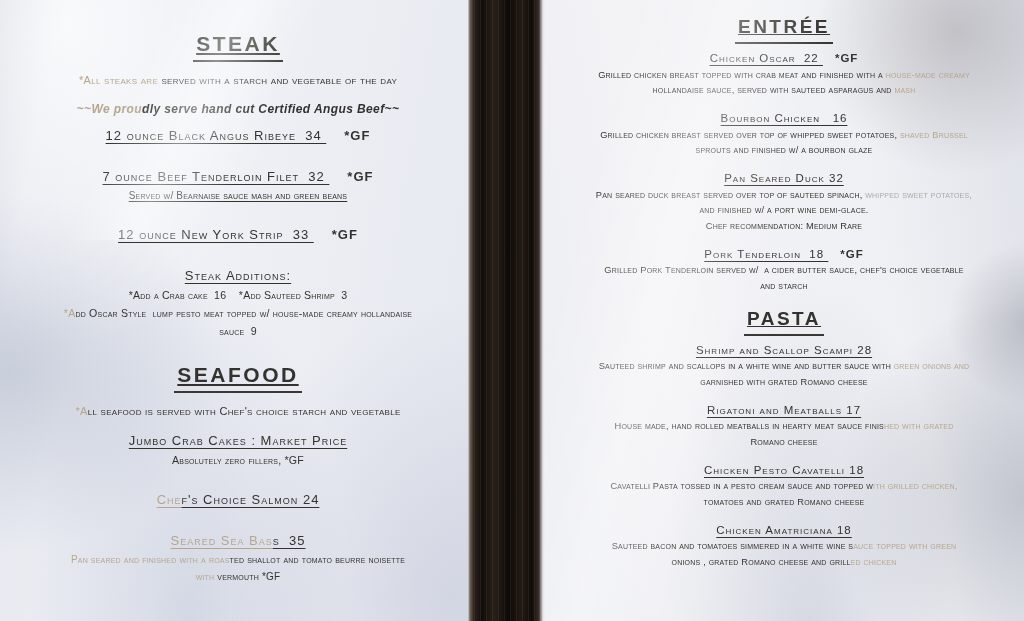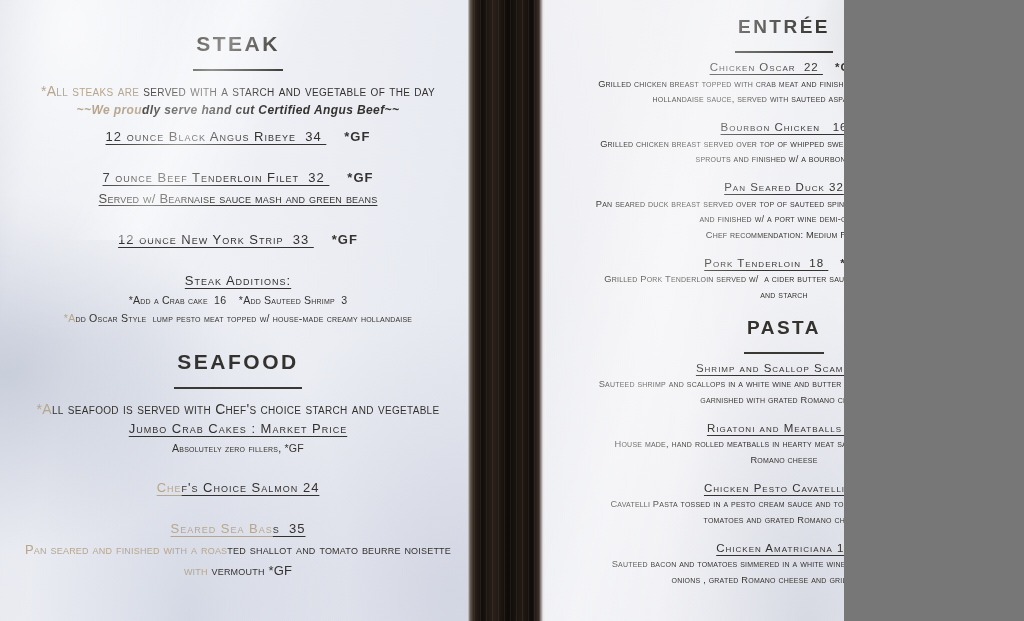--- a/index.html
+++ b/index.html
@@ -1,17 +1,17 @@
 <!DOCTYPE html>
 <html><head>
 <meta charset="utf-8">
 <style>
   html,body{margin:0;padding:0;background:#777;}
   .photo{
-    position:relative;width:844px;height:621px;overflow:hidden;
+    position:relative;width:1024px;height:621px;overflow:hidden;
     font-family:"Liberation Sans",sans-serif;color:#34322e;
     background:#c2410c;
   }
   
   .page{position:absolute;top:0;height:621px;text-align:center;overflow:hidden;}
   .lp{
     left:0;width:470px;padding:24px 10px 0 16px;box-sizing:border-box;
     background:
       radial-gradient(ellipse at 15% 4%, rgba(255,255,255,0.75), transparent 38%),
       radial-gradient(ellipse at 2% 60%, rgba(130,142,170,0.30), transparent 34%),
@@ -39,35 +39,35 @@
     background:
       repeating-linear-gradient(90deg, rgba(255,255,255,0.06) 0 1px, transparent 1px 6px),
       linear-gradient(90deg,
         #cfcfd3 0,#6e6258 2px,#2b211a 6px,#120d0a 14px,#2a2019 26px,
         #0e0a07 40px,#231a13 54px,#0f0b08 64px,#3c3028 71px,#e8e7ea 75px,#f4f3f5 78px);
   }
   
   .sec-title{margin:8px 0 12px;}
   .sec-title-text{
     display:inline-block;font-weight:bold;letter-spacing:2.5px;
-    border-bottom:2.5px solid #3a3834;padding:0 3px 13px;
+    border-bottom:2.5px solid #3a3834;padding:0 3px 4px;text-decoration:underline;
   }
   .lp .sec-title-text{font-size:21px;}
   .rp .sec-title-text{font-size:19px;}
   .rp .sec-title{margin:4px 0 8px;}
-  .note{font-variant:small-caps;font-size:14px;letter-spacing:0.3px;margin-bottom:4px;white-space:nowrap;}
+  .note{font-variant:small-caps;font-size:11px;letter-spacing:0.3px;margin-bottom:16px;white-space:nowrap;}
   .note.script{font-size:12px;font-weight:bold;font-style:italic;font-variant:normal;letter-spacing:0.4px;margin-bottom:12px;}
   .item{margin-bottom:26px;}
   .rp .item{margin-bottom:17px;}
   .item-name{font-variant:small-caps;letter-spacing:1px;white-space:nowrap;}
   .lp .item-name{font-size:13px;}
   .rp .item-name{font-size:11.5px;}
   .gf{margin-left:18px;font-weight:bold;text-decoration:none;}
   .rp .gf{margin-left:12px;}
-  .desc{font-variant:small-caps;font-size:13px;letter-spacing:0.2px;margin-top:6px;white-space:nowrap;}
+  .desc{font-variant:small-caps;font-size:10px;letter-spacing:0.2px;margin-top:6px;white-space:nowrap;}
   .rp .desc{font-size:9.3px;margin-top:5.5px;}
   .desc-md{font-size:10.6px;}
   .desc-u .seg{text-decoration:underline;text-underline-offset:2px;}
   .gap-top{margin-top:12px;}
   .seg{white-space:pre;}
   .item-name .seg{text-decoration:underline;text-underline-offset:3px;text-decoration-thickness:1.2px;}
   .faded{color:#b7a68e;}
   .dim{color:#aba9a8;}
 </style>
 </head>
@@ -85,20 +85,21 @@
         <div class="item-name"><span class="seg">7 ounce Beef Tenderloin Filet  32 </span><span class="gf">*GF</span></div>
         <div class="desc desc-u"><span class="seg">Served w/ Bearnaise sauce mash and green beans</span></div>
       </div>
       <div class="item">
         <div class="item-name"><span class="seg">12 ounce New York Strip  33 </span><span class="gf">*GF</span></div>
       </div>
       <div class="item">
         <div class="item-name"><span class="seg">Steak Additions:</span></div>
         <div class="desc desc-md"><span class="seg">*Add a Crab cake  16    *Add Sauteed Shrimp  3</span></div>
         <div class="desc desc-md"><span class="seg faded">*A</span><span class="seg">dd Oscar Style  lump pesto meat topped w/ house-made creamy hollandaise</span></div>
+        <div class="desc desc-md"><span class="seg">sauce  9</span></div>
       </div>
       <div class="sec-title"><span class="sec-title-text">SEAFOOD</span></div>
       <div class="note"><span class="seg faded">*A</span><span class="seg">ll seafood is served with Chef's choice starch and vegetable</span></div>
       <div class="item">
         <div class="item-name"><span class="seg">Jumbo Crab Cakes : Market Price</span></div>
         <div class="desc desc-md"><span class="seg">Absolutely zero fillers, *GF</span></div>
       </div>
       <div class="item">
         <div class="item-name"><span class="seg faded">Che</span><span class="seg">f's Choice Salmon 24</span></div>
       </div>

